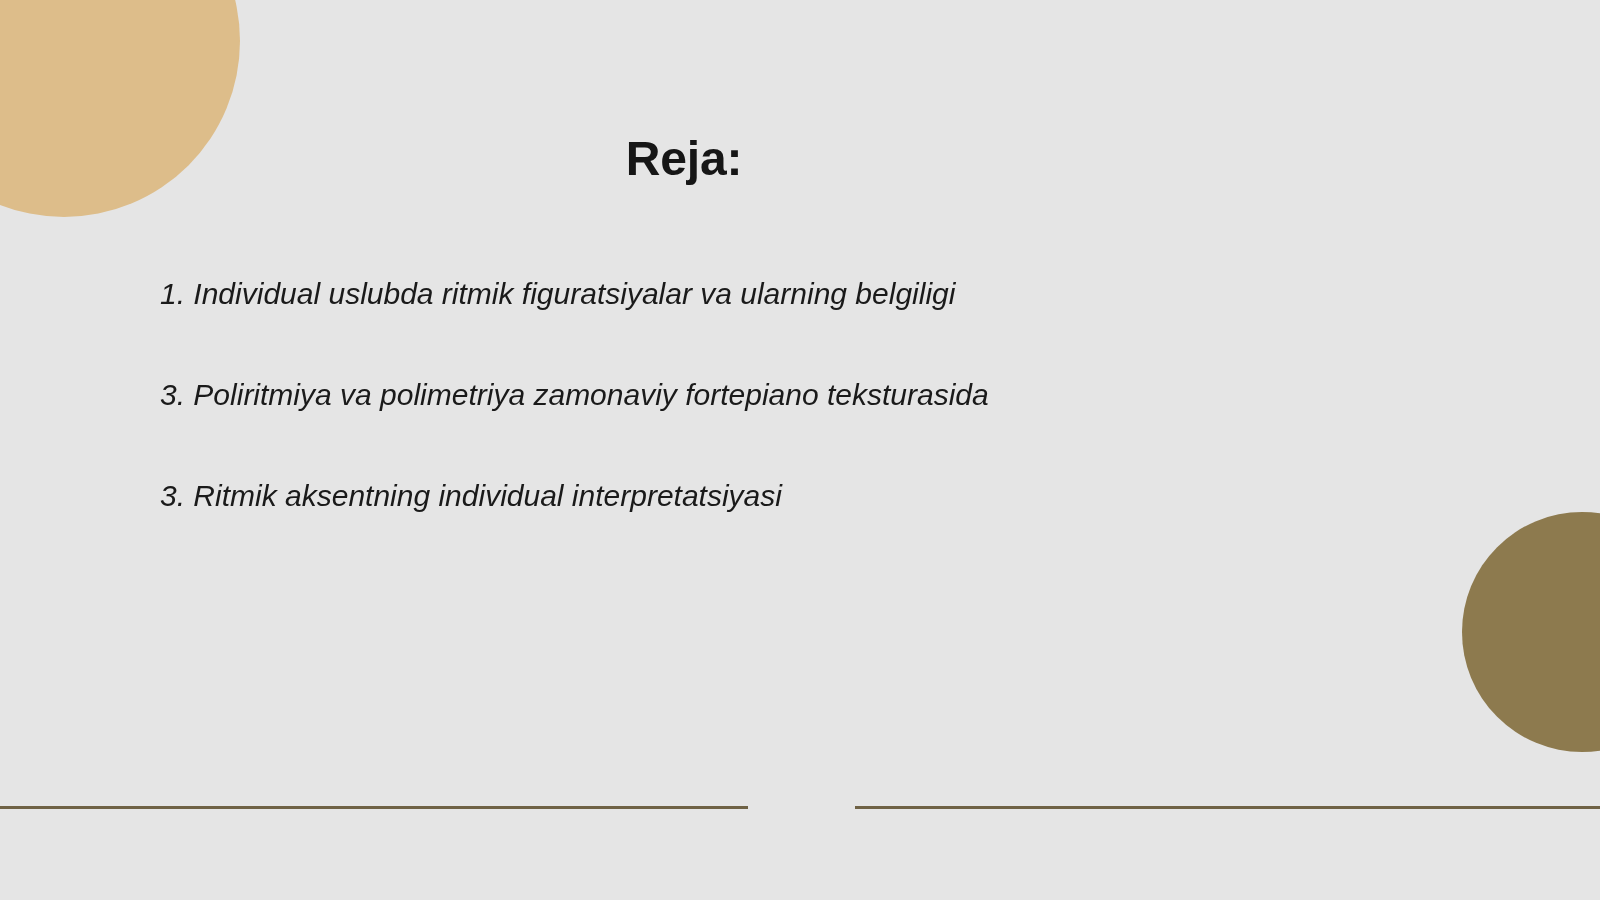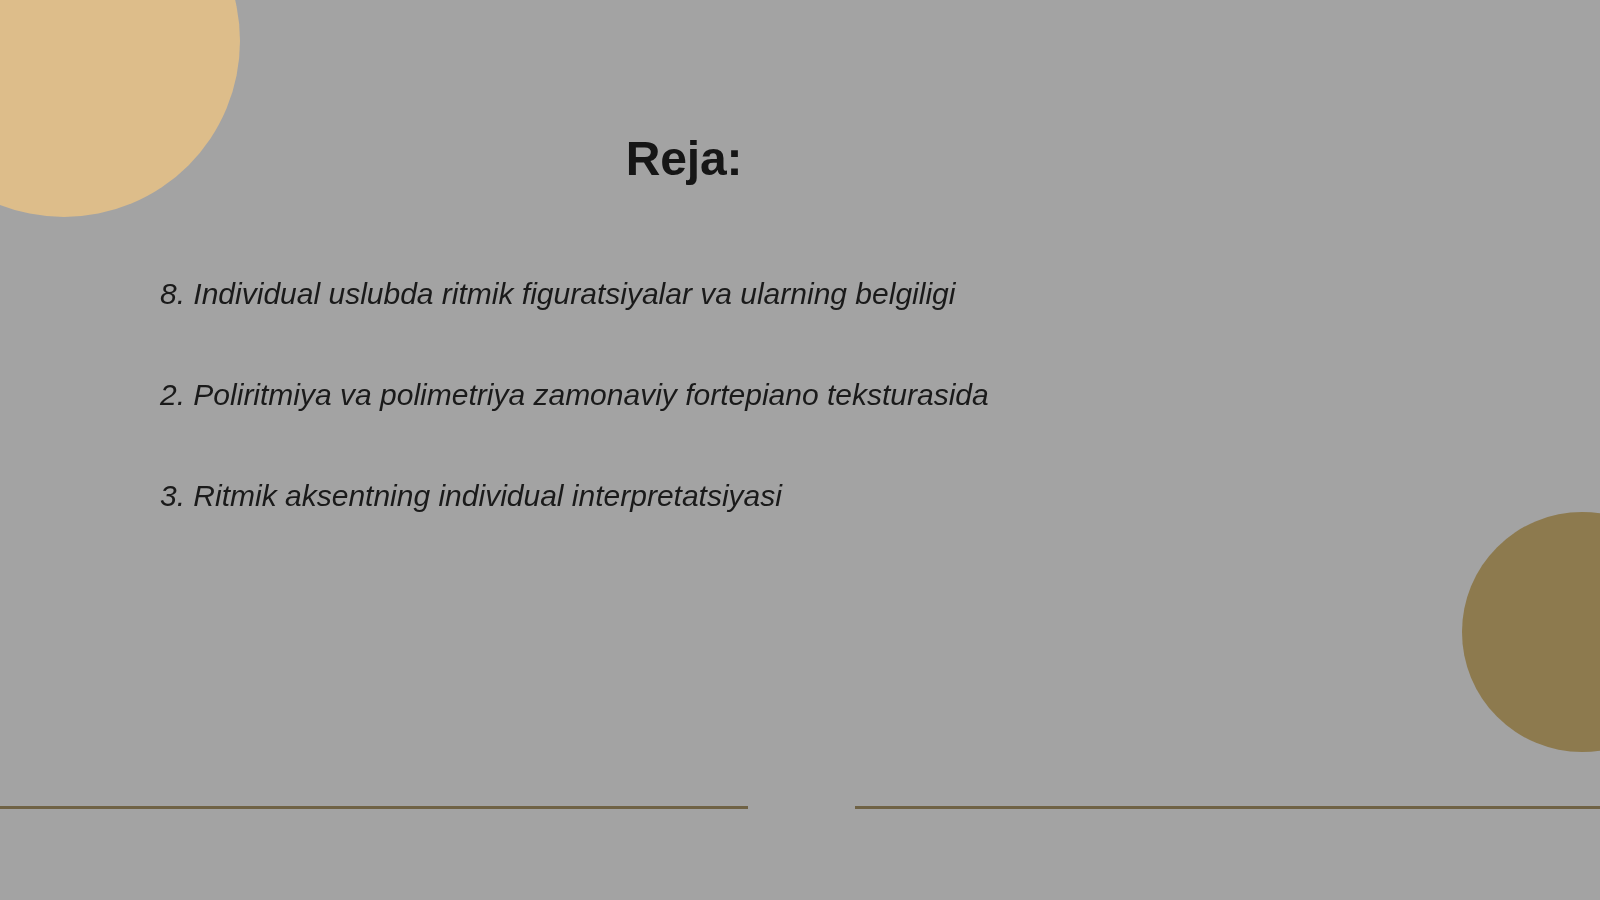--- a/index.html
+++ b/index.html
@@ -10,21 +10,21 @@
   body {
     width: 1600px;
     height: 900px;
     overflow: hidden;
     font-family: "Liberation Sans", sans-serif;
   }
   .slide {
     position: relative;
     width: 1600px;
     height: 900px;
-    background: #a3a3a3;
+    background: #e5e5e5;
     overflow: hidden;
   }
   
   .circle {
     position: absolute;
     border-radius: 50%;
   }
   .circle-top-left {
     left: -112px;
     top: -135px;
@@ -93,22 +93,22 @@
 
 <div class="slide">
 
   <div class="circle circle-top-left"></div>
 
   <div class="circle circle-bottom-right"></div>
 
   <div class="title">Reja:</div>
 
   <ul class="bullet-list">
-    <li class="bullet-item">8. Individual uslubda ritmik figuratsiyalar va ularning belgiligi</li>
-    <li class="bullet-item">2. Poliritmiya va polimetriya zamonaviy fortepiano teksturasida</li>
+    <li class="bullet-item">1. Individual uslubda ritmik figuratsiyalar va ularning belgiligi</li>
+    <li class="bullet-item">3. Poliritmiya va polimetriya zamonaviy fortepiano teksturasida</li>
     <li class="bullet-item">3. Ritmik aksentning individual interpretatsiyasi</li>
   </ul>
 
   <div class="rule rule-left"></div>
 
   <div class="rule rule-right"></div>
 
 </div>
 
 </body></html>

